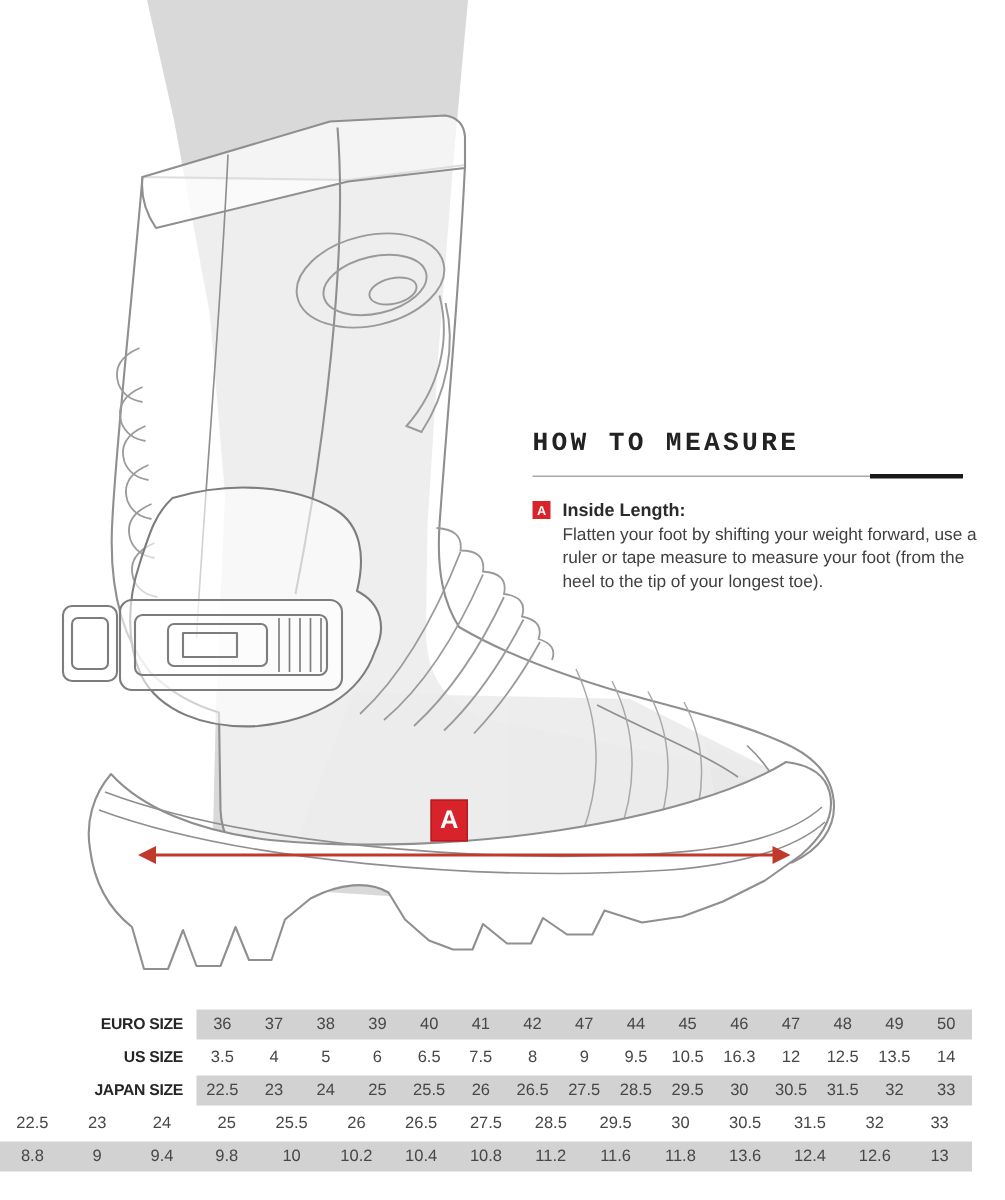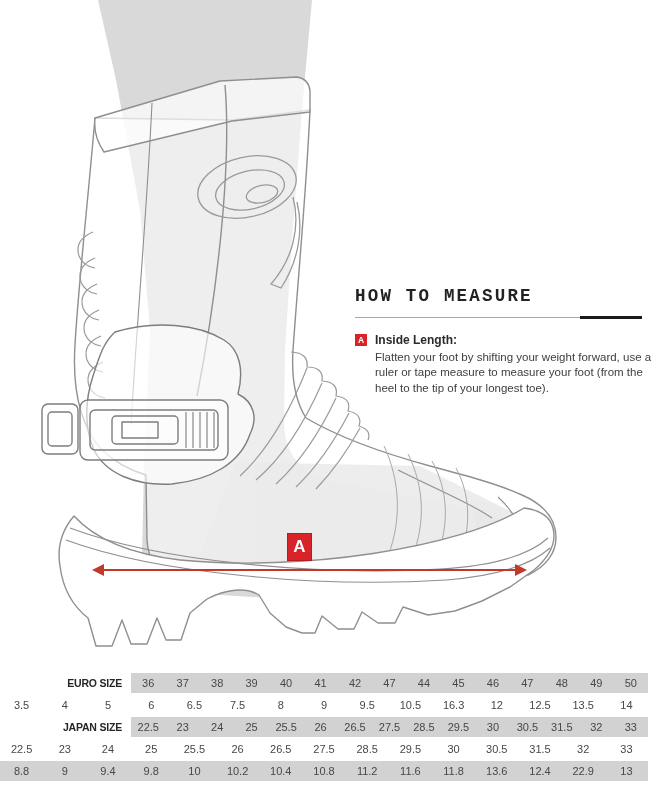--- a/index.html
+++ b/index.html
@@ -205,20 +205,21 @@
           <div class="size-cell">45</div>
           <div class="size-cell">46</div>
           <div class="size-cell">47</div>
           <div class="size-cell">48</div>
           <div class="size-cell">49</div>
           <div class="size-cell">50</div>
         </div>
     </div>
 
     <div class="size-row">
+      <div class="size-label">US SIZE</div>
       <div class="size-strip">
           <div class="size-cell">3.5</div>
           <div class="size-cell">4</div>
           <div class="size-cell">5</div>
           <div class="size-cell">6</div>
           <div class="size-cell">6.5</div>
           <div class="size-cell">7.5</div>
           <div class="size-cell">8</div>
           <div class="size-cell">9</div>
           <div class="size-cell">9.5</div>
@@ -280,19 +281,19 @@
           <div class="size-cell">9.8</div>
           <div class="size-cell">10</div>
           <div class="size-cell">10.2</div>
           <div class="size-cell">10.4</div>
           <div class="size-cell">10.8</div>
           <div class="size-cell">11.2</div>
           <div class="size-cell">11.6</div>
           <div class="size-cell">11.8</div>
           <div class="size-cell">13.6</div>
           <div class="size-cell">12.4</div>
-          <div class="size-cell">22.9</div>
+          <div class="size-cell">12.6</div>
           <div class="size-cell">13</div>
         </div>
     </div>
   </div>
 
 </div>
 
 </body></html>

